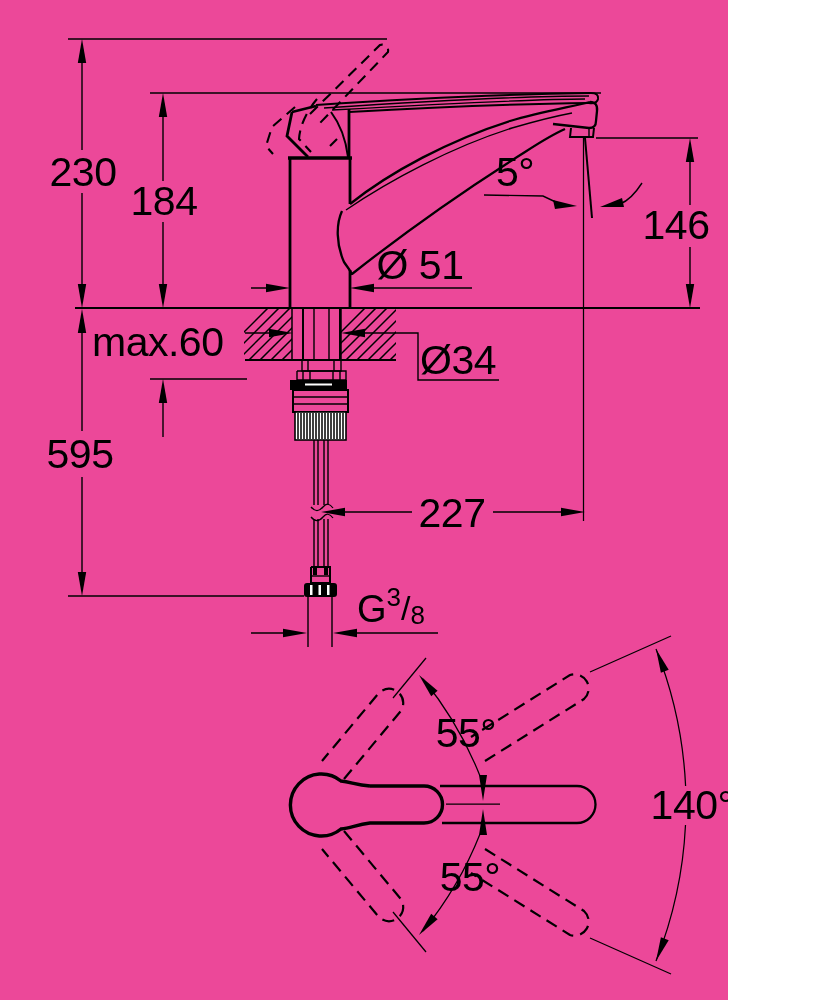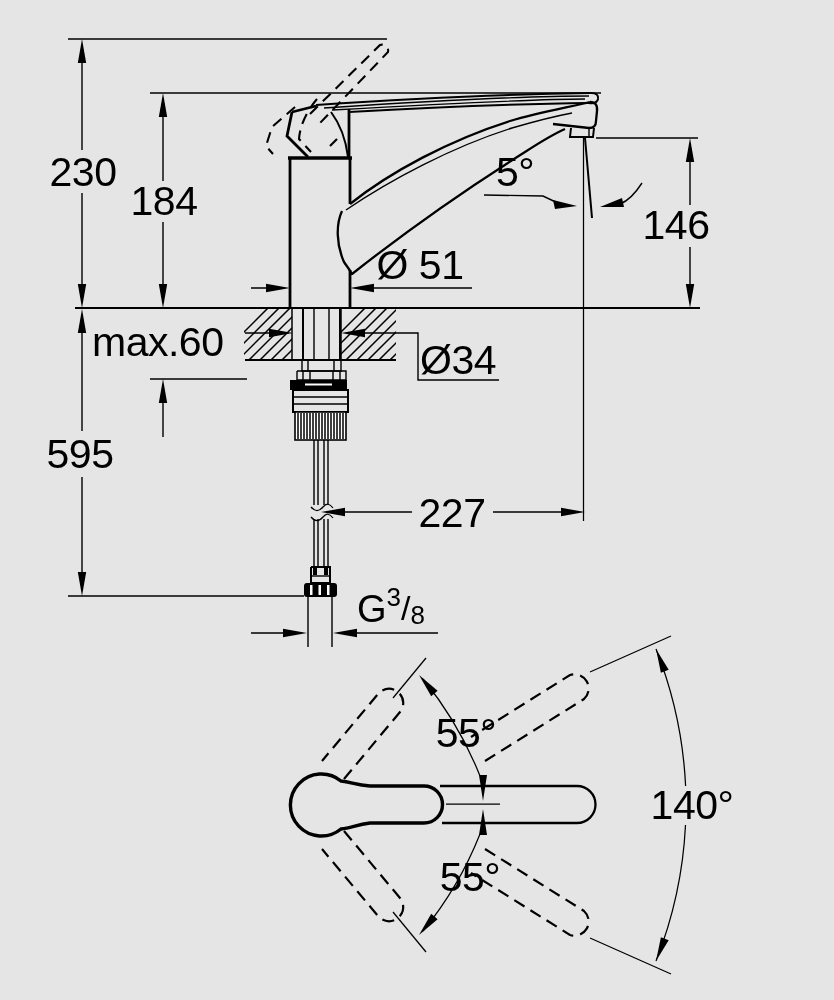--- a/index.html
+++ b/index.html
@@ -1,16 +1,16 @@
 <!DOCTYPE html>
 <html><head>
 <meta charset="utf-8">
 <style>
   html,body{margin:0;padding:0;background:#fff;}
-  .canvas{position:relative;width:834px;height:1000px;background:#e5e5e5;overflow:hidden;}
+  .canvas{position:relative;width:728px;height:1000px;background:#ec4899;overflow:hidden;}
   svg{display:block;}
   .t{font-family:"Liberation Sans","DejaVu Sans",sans-serif;font-size:41px;fill:#000;letter-spacing:-0.5px;}
   .tg{font-family:"Liberation Sans","DejaVu Sans",sans-serif;fill:#000;}
   .ln  {stroke:#000;fill:none;stroke-width:1.4;}
   .ln2 {stroke:#000;fill:none;stroke-width:2;}
   .ln3 {stroke:#000;fill:none;stroke-width:2.8;}
   .cap {stroke:#000;fill:none;stroke-width:3.4;}
   .spt {stroke:#000;fill:none;stroke-width:2.3;}
   .thin{stroke:#000;fill:none;stroke-width:1.25;}
   .hat {stroke:#000;fill:none;stroke-width:1.5;}

